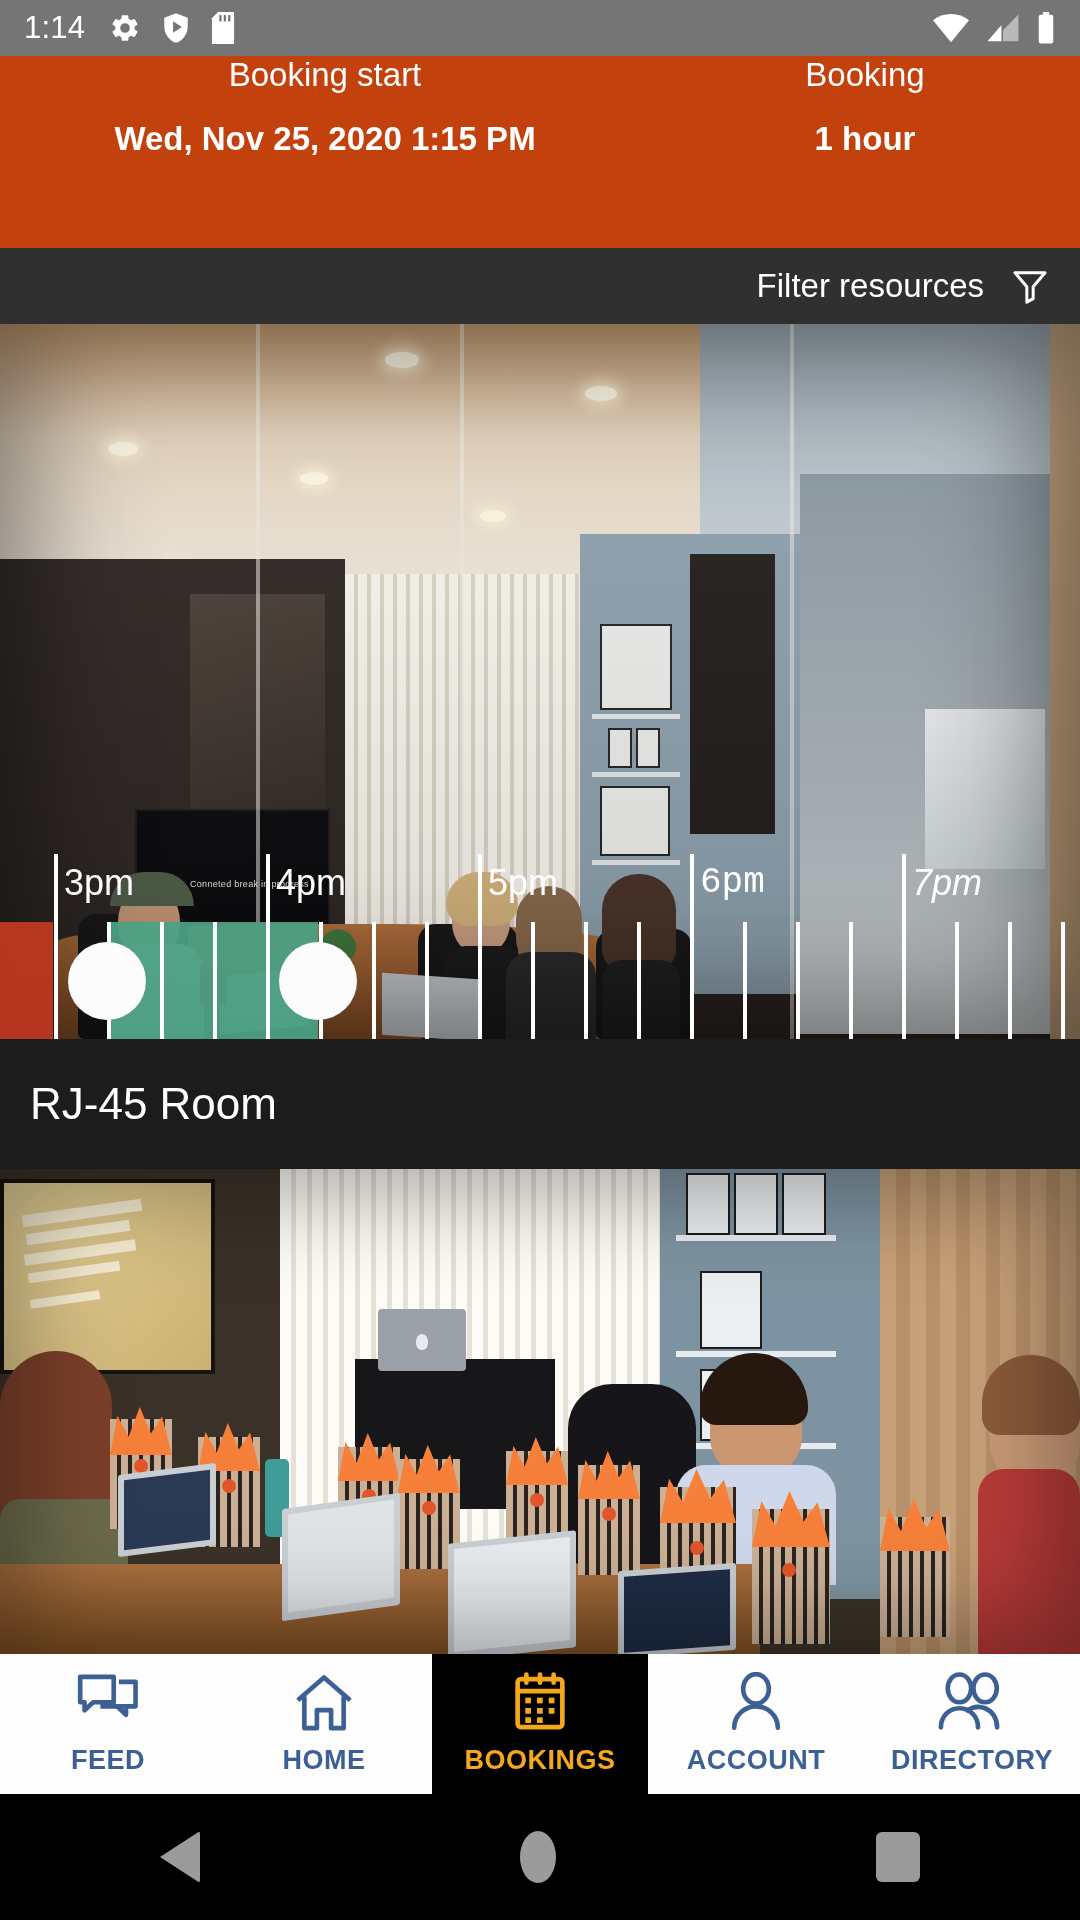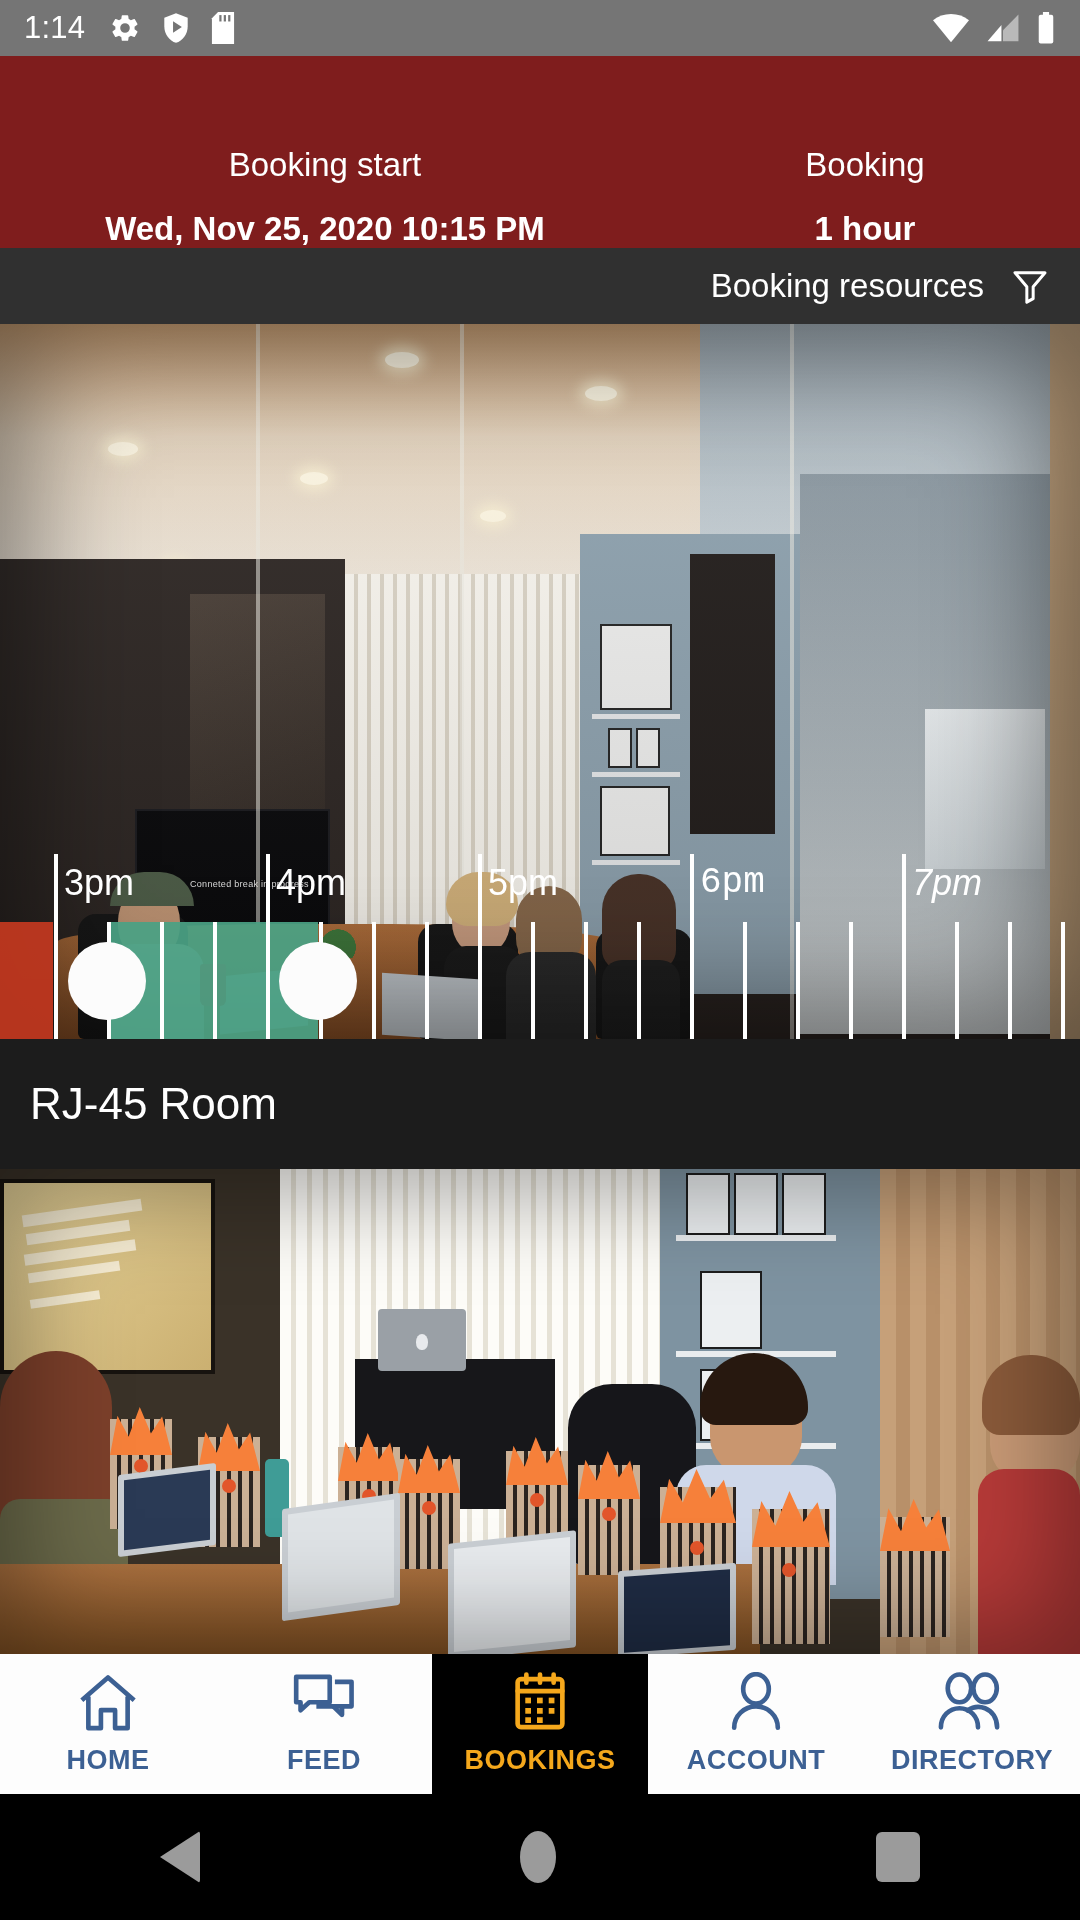--- a/index.html
+++ b/index.html
@@ -18,22 +18,22 @@
     padding:0 24px;
   }
   .sb-clock { color:#fff; font-size:31px; letter-spacing:.2px; }
   .sb-left-icons { display:flex; align-items:center; gap:20px; margin-left:24px; }
   .sb-right-icons { margin-left:auto; display:flex; align-items:center; gap:16px; }
   .sb-ic { display:block; }
 
   
   .booking-header {
     position:absolute; top:56px; left:0; width:1080px; height:192px;
-    background:#7f1d1d;
-    display:flex; align-items:flex-end;
+    background:#c2410c;
+    display:flex; align-items:flex-start;
   }
   .bh-col { display:flex; flex-direction:column; align-items:center; justify-content:center; gap:26px; }
   .bh-col-start { width:650px; }
   .bh-col-dur { width:430px; }
   .bh-label { color:#ffffff; font-size:33px; font-weight:400; }
   .bh-value { color:#ffffff; font-size:33px; font-weight:700; white-space:nowrap; }
 
   
   .filterbar {
     position:absolute; top:248px; left:0; width:1080px; height:76px;
@@ -200,30 +200,30 @@
       <svg class="sb-ic" width="20" height="32" viewBox="0 0 13 26">
         <rect x="4" y="0" width="5" height="2.6" fill="#fff"></rect>
         <rect x="0.6" y="2.2" width="11.8" height="23.3" rx="1.6" fill="#fff"></rect>
       </svg>
     </span>
   </div>
 
   <div class="booking-header">
     <div class="bh-col bh-col-start">
       <div class="bh-label">Booking start</div>
-      <div class="bh-value">Wed, Nov 25, 2020 10:15 PM</div>
+      <div class="bh-value">Wed, Nov 25, 2020 1:15 PM</div>
     </div>
     <div class="bh-col bh-col-dur">
       <div class="bh-label">Booking</div>
       <div class="bh-value">1 hour</div>
     </div>
   </div>
 
   <div class="filterbar">
-    <span class="filter-label">Booking resources</span>
+    <span class="filter-label">Filter resources</span>
     <svg class="filter-icon" viewBox="0 0 24 24">
       <path fill="none" stroke="#fff" stroke-width="1.8" stroke-linejoin="round" d="M3 4h18l-7.1 8.4v7.2l-3.8 2.1v-9.3L3 4z"></path>
     </svg>
   </div>
 
   <div class="card1">
 
     <div class="card-photo">
       <div class="p1">
         <div class="p1-ceiling"></div>
@@ -422,32 +422,32 @@
       <div class="p2-laptopScr" style="top:404px;left:624px;width:106px;height:76px;transform:skewY(-4deg);background:#1f2c44;"></div>
 
       <div class="p2-vignette"></div>
     </div>
   </div>
 
   <div class="tabbar">
 
     <div class="tab">
       <svg width="66" height="60" viewBox="0 0 24 22">
-        <path fill="none" stroke="#3c6093" stroke-width="1.7" stroke-linejoin="round" d="M2.4 10.4 12 2l9.6 8.4M4.8 9v11.6h4.6V14h5.2v6.6h4.6V9"></path>
-      </svg>
-      <span class="tab-label">HOME</span>
-    </div>
-
-    <div class="tab">
-      <svg width="66" height="60" viewBox="0 0 24 22">
         <path fill="none" stroke="#3c6093" stroke-width="1.7" stroke-linejoin="round" d="M1.8 1.8h12.3v9.3H6.6L3.4 14v-2.9H1.8V1.8z"></path>
         <path fill="none" stroke="#3c6093" stroke-width="1.7" stroke-linejoin="round" d="M9.2 12.6h12.9v-9H16"></path>
         <path fill="none" stroke="#3c6093" stroke-width="1.7" stroke-linejoin="round" d="M18.6 12.6v3.1l-3.2-3.1"></path>
       </svg>
       <span class="tab-label">FEED</span>
+    </div>
+
+    <div class="tab">
+      <svg width="66" height="60" viewBox="0 0 24 22">
+        <path fill="none" stroke="#3c6093" stroke-width="1.7" stroke-linejoin="round" d="M2.4 10.4 12 2l9.6 8.4M4.8 9v11.6h4.6V14h5.2v6.6h4.6V9"></path>
+      </svg>
+      <span class="tab-label">HOME</span>
     </div>
 
     <div class="tab active">
       <svg width="60" height="60" viewBox="0 0 20 22">
         <rect x="1.8" y="2.6" width="16.4" height="17.6" rx="1.2" fill="none" stroke="#f5a81c" stroke-width="1.7"></rect>
         <path stroke="#f5a81c" stroke-width="1.7" stroke-linecap="round" d="M5 .9v3M10 .9v3M15 .9v3M1.8 7h16.4"></path>
         <rect x="4.6" y="9.4" width="2.1" height="2.1" fill="#f5a81c"></rect>
         <rect x="8.9" y="9.4" width="2.1" height="2.1" fill="#f5a81c"></rect>
         <rect x="13.2" y="9.4" width="2.1" height="2.1" fill="#f5a81c"></rect>
         <rect x="4.6" y="13.2" width="2.1" height="2.1" fill="#f5a81c"></rect>

